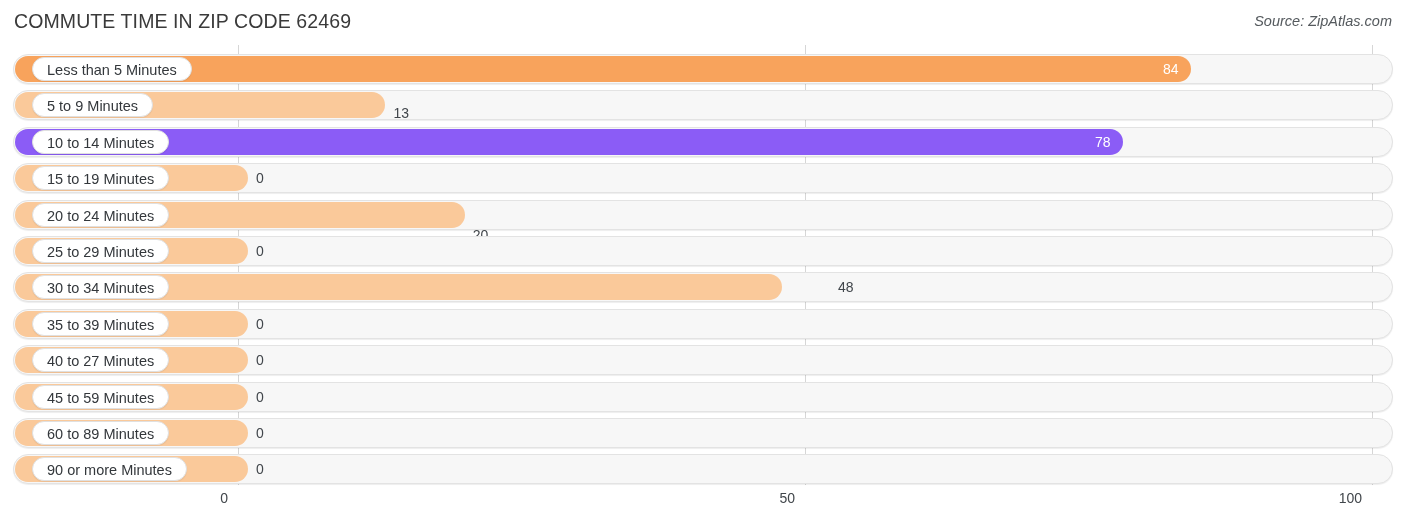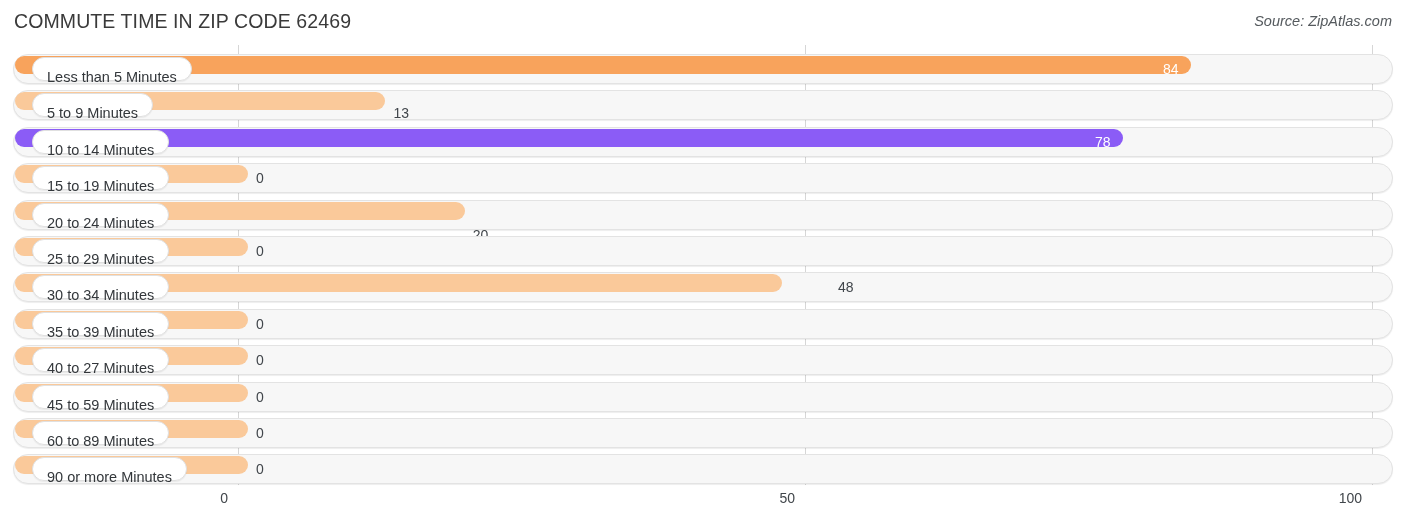--- a/index.html
+++ b/index.html
@@ -96,21 +96,21 @@
     border: 1px solid #e3e3e3;
     border-radius: 15px;
     box-sizing: border-box;
     box-shadow: 0 1px 1px rgba(0,0,0,0.07);
   }
 
   .bar {
     position: absolute;
     left: 2px;
     top: 2px;
-    height: 18px;
+    height: 26px;
     border-radius: 13px;
     box-sizing: border-box;
   }
 
   .bar-value-in {
     position: absolute;
     right: 12px;
     top: 0;
     height: 26px;
     line-height: 26px;
@@ -128,21 +128,21 @@
     color: #41464b;
     white-space: nowrap;
   }
 
   .label-pill {
     position: absolute;
     top: 3px;
     left: 19px;
     height: 24px;
     line-height: 24px;
-    padding: 7px 14px;
+    padding: 0 14px;
     background: #ffffff;
     border: 1px solid #e0e0e0;
     border-radius: 12px;
     font-size: 14.5px;
     color: #33373b;
     white-space: nowrap;
     box-shadow: 0 1px 1px rgba(0,0,0,0.06);
     box-sizing: border-box;
   }
 

